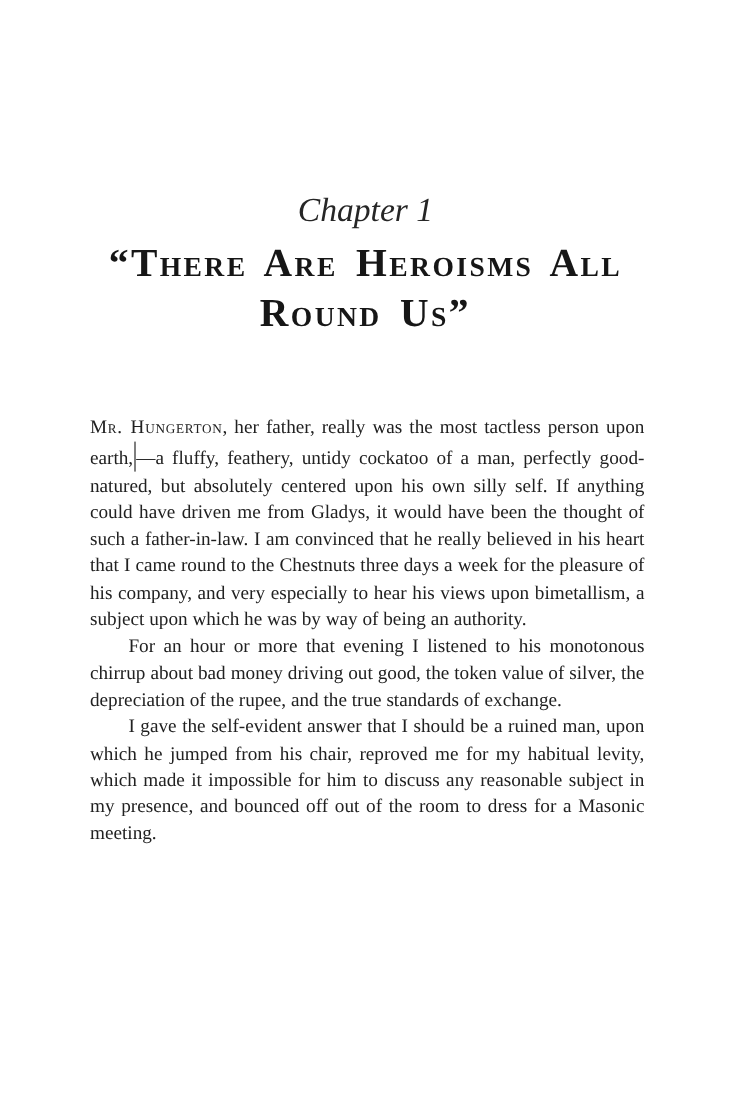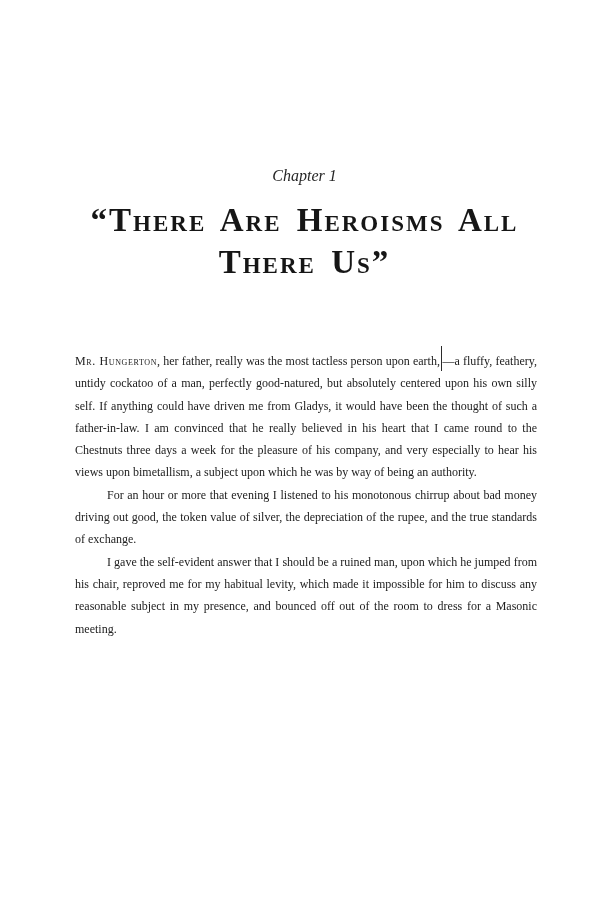--- a/index.html
+++ b/index.html
@@ -16,21 +16,21 @@
     color: #1f1f1f;
     overflow: hidden;
   }
   .chapter-label {
     position: absolute;
     top: 163px;
     left: 0;
     right: 0;
     text-align: center;
     font-style: italic;
-    font-size: 16px;
+    font-size: 28px;
     line-height: 26px;
     color: #262626;
   }
   .chapter-title {
     position: absolute;
     top: 199px;
     left: 0;
     right: 0;
     margin: 0;
     text-align: center;
@@ -43,21 +43,21 @@
     color: #161616;
   }
   .chapter-title .title-line {
     display: block;
   }
   .body-text {
     position: absolute;
     left: 75px;
     top: 346px;
     width: 462px;
-    font-size: 12px;
+    font-size: 16px;
     line-height: 22.3px;
     text-align: justify;
     color: #212121;
   }
   .body-text p {
     margin: 0;
     padding: 0;
   }
   .body-text p.indent {
     text-indent: 32px;
@@ -77,21 +77,21 @@
 </style>
 </head>
 <body>
 
 <div class="page">
 
   <div class="chapter-label">Chapter 1</div>
 
   <h1 class="chapter-title">
     <span class="title-line">“There Are Heroisms All</span>
-    <span class="title-line">There Us”</span>
+    <span class="title-line">Round Us”</span>
   </h1>
 
   <div class="body-text">
     <p class="para"><span class="smallcaps-lead">Mr. Hungerton</span><span>, her father, really was the most tactless person upon earth,</span><span class="caret"></span><span>—a fluffy, feathery, untidy cockatoo of a man, perfectly good-natured, but absolutely centered upon his own silly self. If anything could have driven me from Gladys, it would have been the thought of such a father-in-law. I am convinced that he really believed in his heart that I came round to the Chestnuts three days a week for the pleasure of his company, and very especially to hear his views upon bimetallism, a subject upon which he was by way of being an authority.</span></p>
 
     <p class="para indent">For an hour or more that evening I listened to his monotonous chirrup about bad money driving out good, the token value of silver, the depreciation of the rupee, and the true standards of exchange.</p>
 
 
     <p class="para indent">I gave the self-evident answer that I should be a ruined man, upon which he jumped from his chair, reproved me for my habitual levity, which made it impossible for him to discuss any reasonable subject in my presence, and bounced off out of the room to dress for a Masonic meeting.</p>
 

